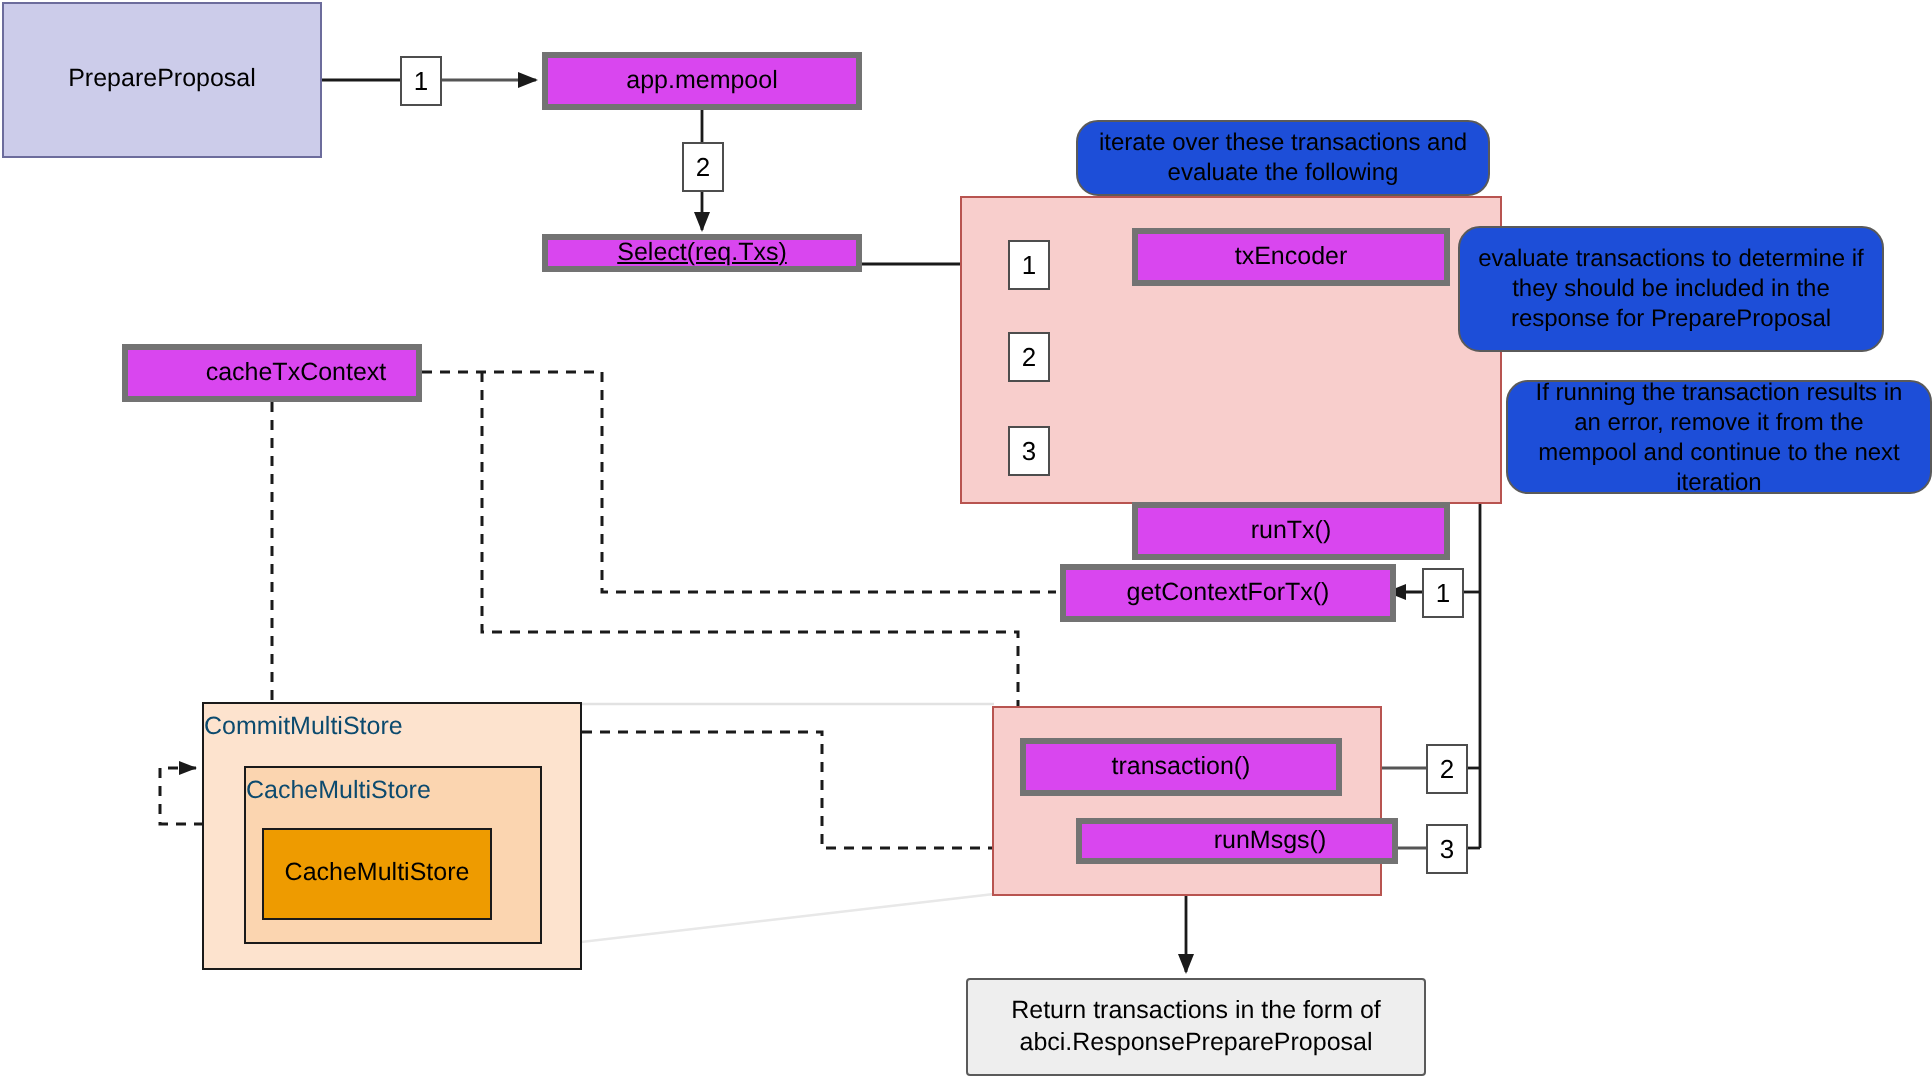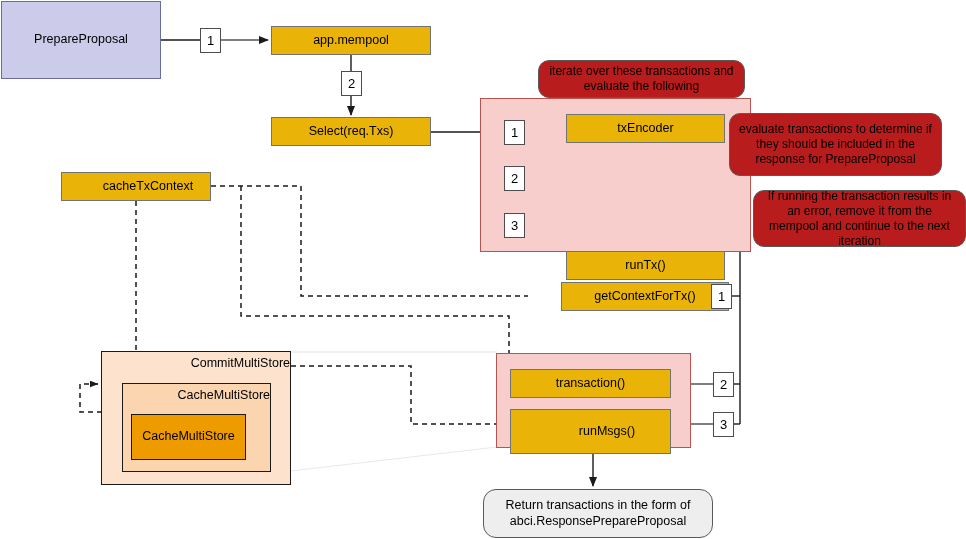--- a/index.html
+++ b/index.html
@@ -7,36 +7,36 @@
        font-family:"Liberation Sans","DejaVu Sans",sans-serif;
        -webkit-font-smoothing:antialiased;}
   #canvas{position:absolute;left:0;top:0;width:966px;height:539px;}
   svg.wires{position:absolute;left:0;top:0;width:966px;height:539px;pointer-events:none;}
 
   .node{position:absolute;box-sizing:border-box;display:flex;align-items:center;
         justify-content:center;text-align:center;font-size:12.5px;color:#000000;
         line-height:1.25;}
 
   .n-purple{background:#ccccea;border:1px solid #6c6c9c;}
-  .n-blue{background:#eab308;border:1px solid #737373;}
+  .n-blue{background:#d946ef;border:3px solid #737373;}
   .n-pinkgroup{background:#f8cecc;border:1px solid #b85450;}
   .n-orangegroup{background:#fde3ce;border:1px solid #1a1a1a;}
   .n-orangemid{background:#fbd5b0;border:1px solid #1a1a1a;}
   .n-orangesolid{background:#ee9b00;border:1px solid #1a1a1a;}
-  .n-callout{background:#b91c1c;border:1px solid #5a5a5a;border-radius:11px;
+  .n-callout{background:#1d4ed8;border:1px solid #5a5a5a;border-radius:11px;
              padding:4px 7px;font-size:12px;}
-  .n-return{background:#eeeeee;border:1px solid #5a5a5a;border-radius:13px;
+  .n-return{background:#eeeeee;border:1px solid #5a5a5a;border-radius:2px;
             font-size:12.5px;}
 
   .badge{position:absolute;box-sizing:border-box;width:21px;height:25px;
          background:#ffffff;border:1.6px solid #4d4d4d;display:flex;
          align-items:center;justify-content:center;font-size:13px;color:#000;}
 
-  .grouplabel{position:absolute;width:100%;text-align:right;top:4px;
-              font-size:12.5px;color:#000000;}
+  .grouplabel{position:absolute;width:100%;text-align:left;top:4px;
+              font-size:12.5px;color:#0c4a6e;}
 </style>
 </head>
 <body>
 
 <div id="canvas">
 
   <svg class="wires" viewBox="0 0 966 539" xmlns="http://www.w3.org/2000/svg">
     <defs>
       <marker id="ah" markerWidth="10" markerHeight="8" refX="9" refY="4" orient="auto" markerUnits="userSpaceOnUse">
         <path d="M0,0 L10,4 L0,8 z" fill="#1a1a1a"></path>
@@ -109,46 +109,46 @@
   </div>
 
   <div class="node n-purple" style="left:1px;top:1px;width:160px;height:78px;">
     <span>PrepareProposal</span>
   </div>
 
   <div class="node n-blue" style="left:271px;top:26px;width:160px;height:29px;">
     <span>app.mempool</span>
   </div>
 
-  <div class="node n-blue" style="left:271px;top:117px;width:160px;height:29px;">
+  <div class="node n-blue" style="left:271px;top:117px;width:160px;height:19px;text-decoration:underline;">
     <span>Select(req.Txs)</span>
   </div>
 
   <div class="node n-blue" style="left:566px;top:114px;width:159px;height:29px;">
     <span>txEncoder</span>
   </div>
 
 
   <div class="node n-blue" style="left:566px;top:211px;width:159px;height:29px;margin-top:40px;">
     <span>runTx()</span>
   </div>
 
   <div class="node n-blue" style="left:61px;top:172px;width:150px;height:29px;padding-left:24px;">
     <span>cacheTxContext</span>
   </div>
 
-  <div class="node n-blue" style="left:561px;top:282px;width:168px;height:29px;">
+  <div class="node n-blue" style="left:530px;top:282px;width:168px;height:29px;">
     <span>getContextForTx()</span>
   </div>
 
   <div class="node n-blue" style="left:510px;top:369px;width:161px;height:29px;">
     <span>transaction()</span>
   </div>
 
-  <div class="node n-blue" style="left:510px;top:409px;width:161px;height:45px;padding-left:33px;">
+  <div class="node n-blue" style="left:538px;top:409px;width:161px;height:23px;padding-left:33px;">
     <span>runMsgs()</span>
   </div>
 
   <div class="node n-callout" style="left:538px;top:60px;width:207px;height:38px;">
     <span>iterate over these transactions and evaluate the following</span>
   </div>
 
   <div class="node n-callout" style="left:729px;top:113px;width:213px;height:63px;">
     <span>evaluate transactions to determine if they should be included in the response for PrepareProposal</span>
   </div>

